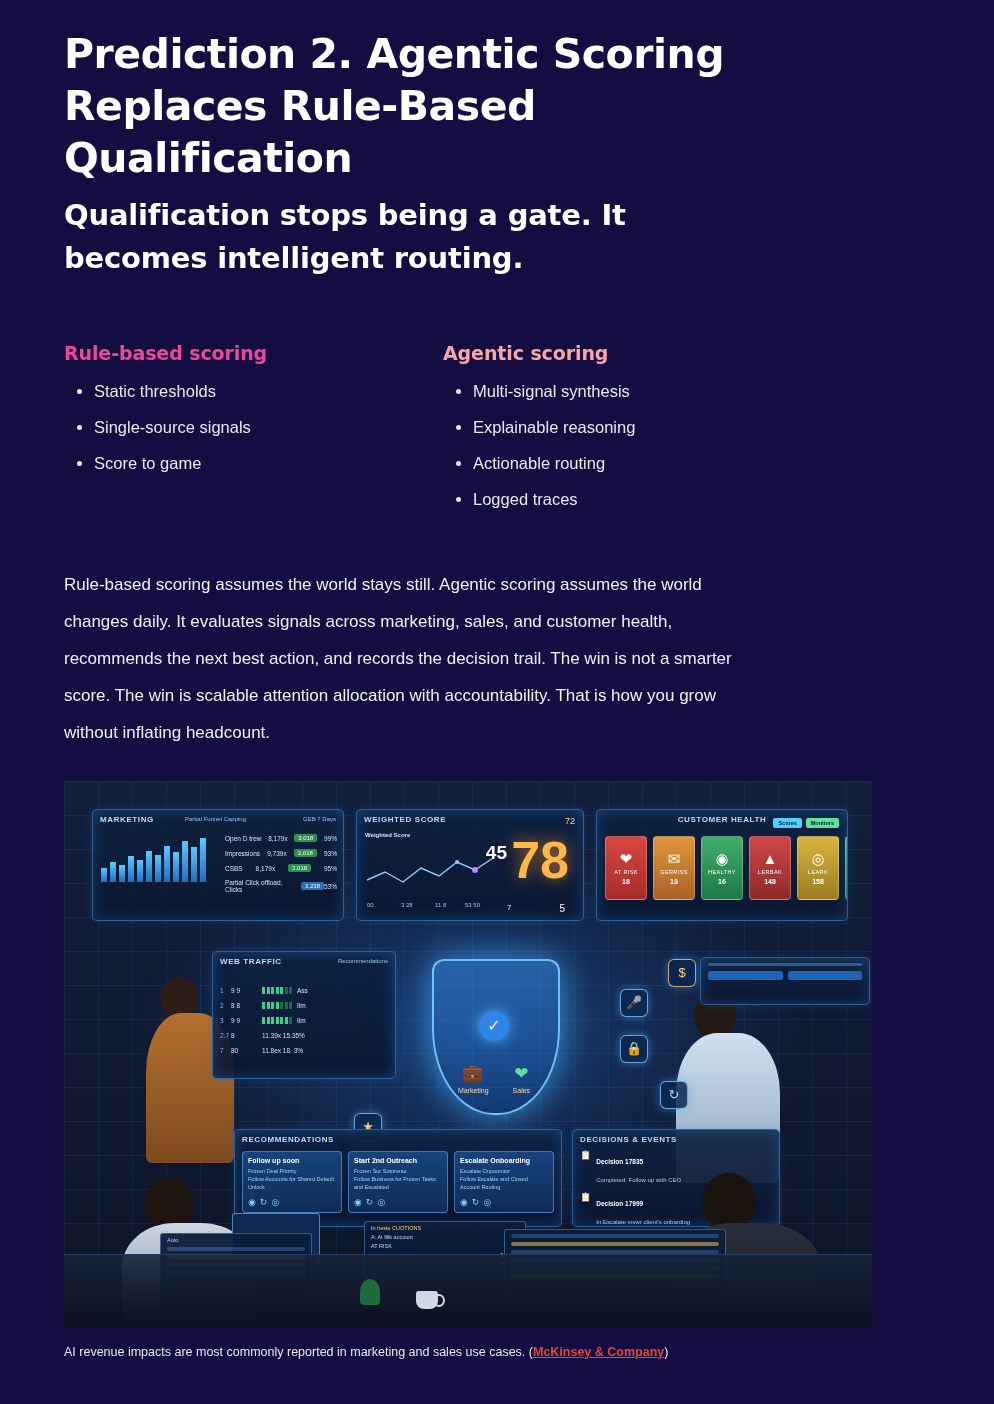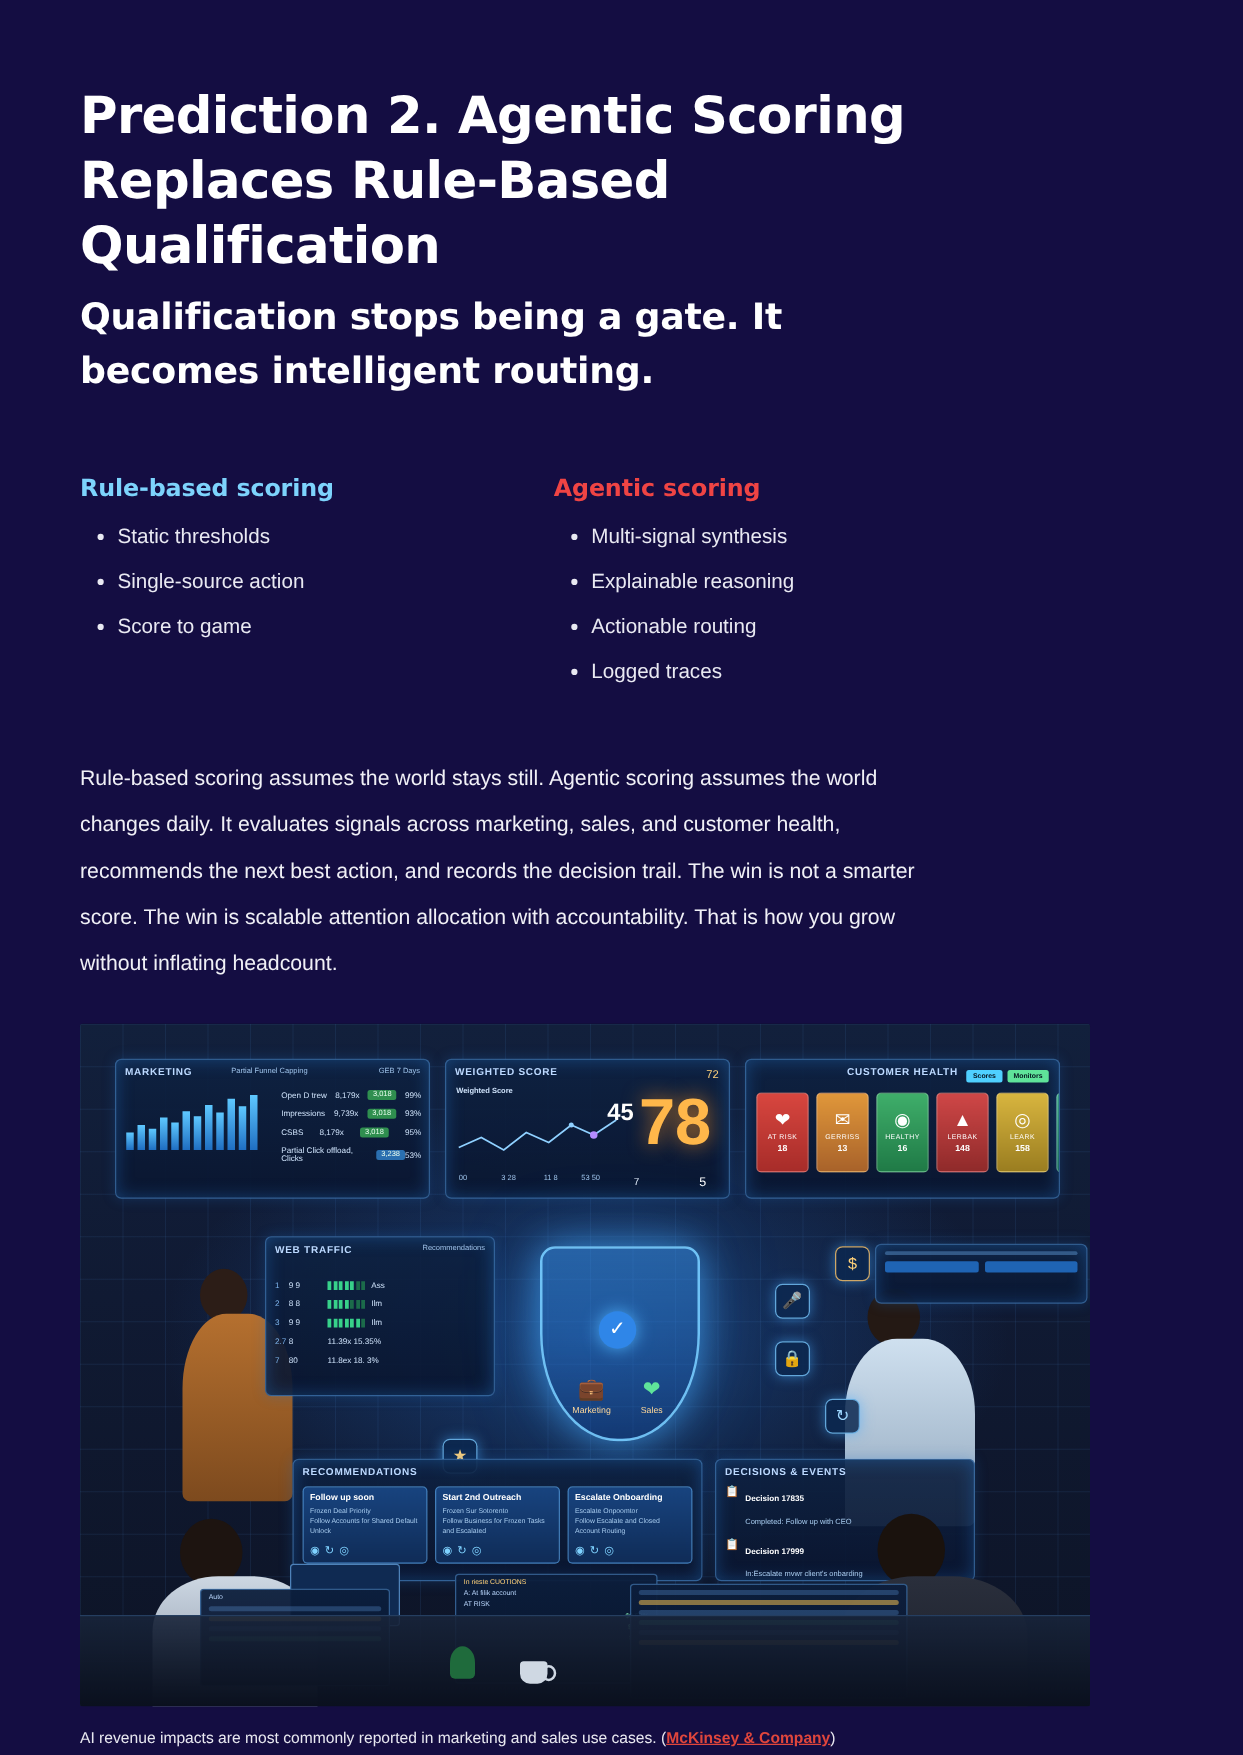--- a/index.html
+++ b/index.html
@@ -12,21 +12,21 @@
     background: #140d42;
     font-family: "Liberation Sans", sans-serif;
     color: #ffffff;
     overflow: hidden;
   }
   .page {
     position: relative;
     width: 810px;
     height: 1404px;
     box-sizing: border-box;
-    padding: 66px 64px 0 64px;
+    padding: 28px 64px 0 64px;
   }
   h1.title {
     margin: 0;
     font-family: "DejaVu Sans", sans-serif;
     font-size: 41px;
     line-height: 52px;
     font-weight: bold;
     letter-spacing: -0.5px;
     color: #ffffff;
   }
@@ -50,22 +50,22 @@
   .col.right {
     padding-left: 38px;
   }
   .col-head {
     font-family: "DejaVu Sans", sans-serif;
     font-size: 19px;
     font-weight: bold;
     letter-spacing: -0.1px;
     margin: 0 0 16px 0;
   }
-  .col-head.rule { color: #7dd3fc; }
-  .col-head.agentic { color: #ef4444; }
+  .col-head.rule { color: #ec4899; }
+  .col-head.agentic { color: #fca5a5; }
   ul.bullets {
     margin: 0;
     padding-left: 30px;
     list-style: disc;
   }
   ul.bullets li {
     font-size: 16.5px;
     line-height: 22px;
     color: #e9e9f2;
     margin-bottom: 14px;
@@ -309,21 +309,21 @@
 <div class="page">
 
   <h1 class="title">Prediction 2. Agentic Scoring Replaces Rule-Based Qualification</h1>
   <h2 class="subtitle">Qualification stops being a gate. It becomes intelligent routing.</h2>
 
   <div class="columns">
     <div class="col left">
       <div class="col-head rule">Rule-based scoring</div>
       <ul class="bullets">
         <li>Static thresholds</li>
-        <li>Single-source action</li>
+        <li>Single-source signals</li>
         <li>Score to game</li>
       </ul>
     </div>
     <div class="col right">
       <div class="col-head agentic">Agentic scoring</div>
       <ul class="bullets">
         <li>Multi-signal synthesis</li>
         <li>Explainable reasoning</li>
         <li>Actionable routing</li>
         <li>Logged traces</li>

